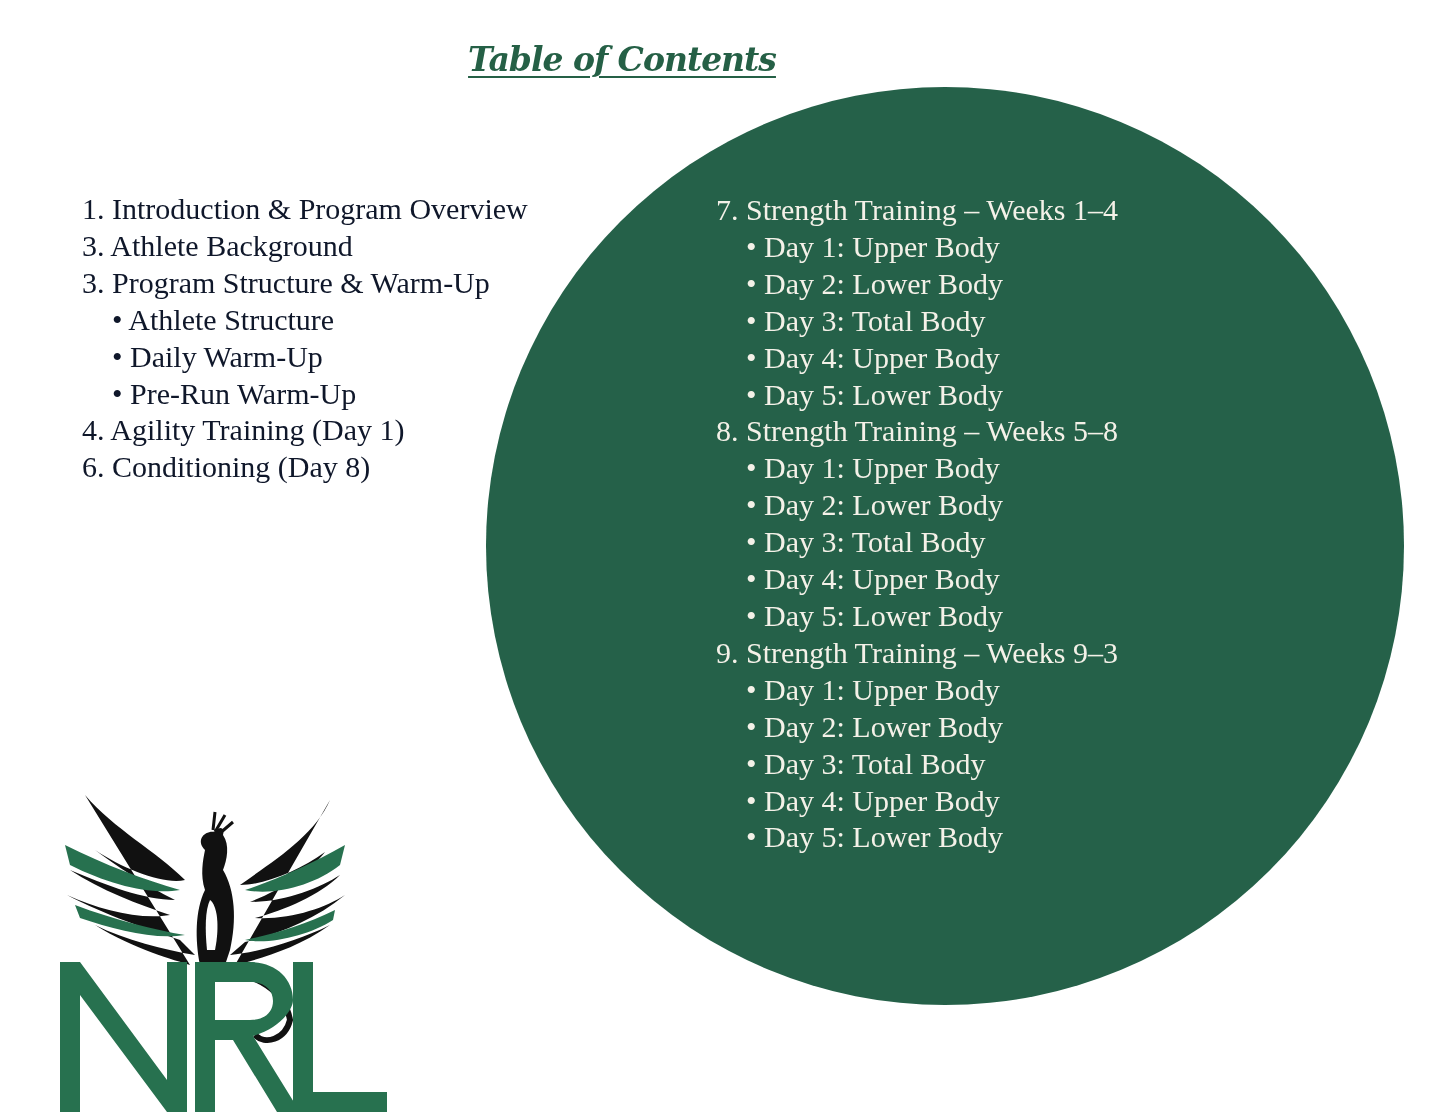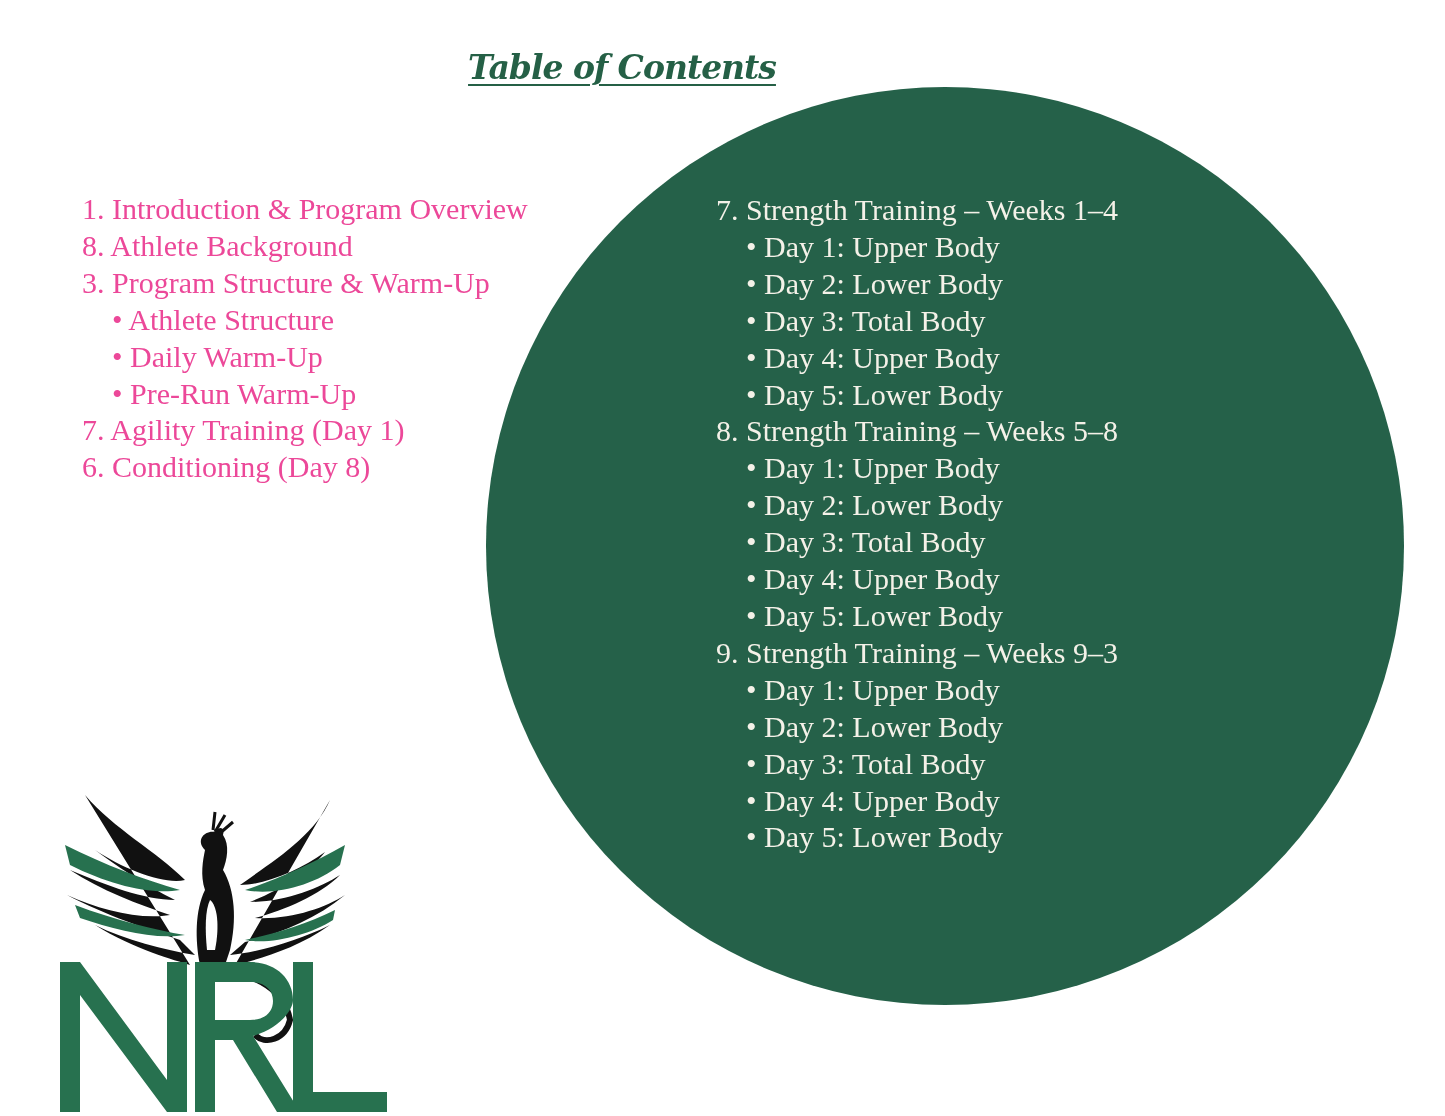--- a/index.html
+++ b/index.html
@@ -2,55 +2,55 @@
 <html><head>
 <meta charset="utf-8">
 <style>
   html, body { margin:0; padding:0; }
   body {
     width:1445px; height:1116px; position:relative; overflow:hidden;
     background:#ffffff;
     font-family: "DejaVu Serif", "Liberation Serif", serif;
   }
   .title {
-    position:absolute; left:0; width:1244px; top:48px; text-align:center;
+    position:absolute; left:0; width:1244px; top:40px; text-align:center;
     font-family: "DejaVu Serif", serif; font-style:italic; font-weight:bold;
     font-size:33px; color:#256046; text-decoration:underline;
     text-decoration-thickness:2px; text-underline-offset:5px;
     letter-spacing:-1px;
   }
   .circle {
     position:absolute; left:486px; top:87px; width:918px; height:918px;
     border-radius:50%; background:#256149;
   }
   .toc-col { position:absolute; margin:0; padding:0; list-style:none; }
   .toc-col .line {
     font-family: "Liberation Serif", serif;
     font-size:30px; line-height:36.9px; white-space:nowrap;
   }
   .toc-col .sub { padding-left:30px; }
-  .left { left:82px; top:191px; color:#ec4899; }
+  .left { left:82px; top:191px; color:#0f172a; }
   .right { left:716px; top:192px; color:#f4f1e8; }
   .logo { position:absolute; left:55px; top:790px; width:340px; height:326px; }
 </style>
 </head>
 <body>
 
 <div class="title">Table of Contents</div>
 
 <div class="circle"></div>
 
 <ul class="toc-col left">
   <li class="line">1. Introduction &amp; Program Overview</li>
-  <li class="line">8. Athlete Background</li>
+  <li class="line">3. Athlete Background</li>
   <li class="line">3. Program Structure &amp; Warm-Up</li>
   <li class="line sub">• Athlete Structure</li>
   <li class="line sub">• Daily Warm-Up</li>
   <li class="line sub">• Pre-Run Warm-Up</li>
-  <li class="line">7. Agility Training (Day 1)</li>
+  <li class="line">4. Agility Training (Day 1)</li>
   <li class="line">6. Conditioning (Day 8)</li>
 </ul>
 
 <ul class="toc-col right">
   <li class="line">7. Strength Training – Weeks 1–4</li>
   <li class="line sub">• Day 1: Upper Body</li>
   <li class="line sub">• Day 2: Lower Body</li>
   <li class="line sub">• Day 3: Total Body</li>
   <li class="line sub">• Day 4: Upper Body</li>
   <li class="line sub">• Day 5: Lower Body</li>

